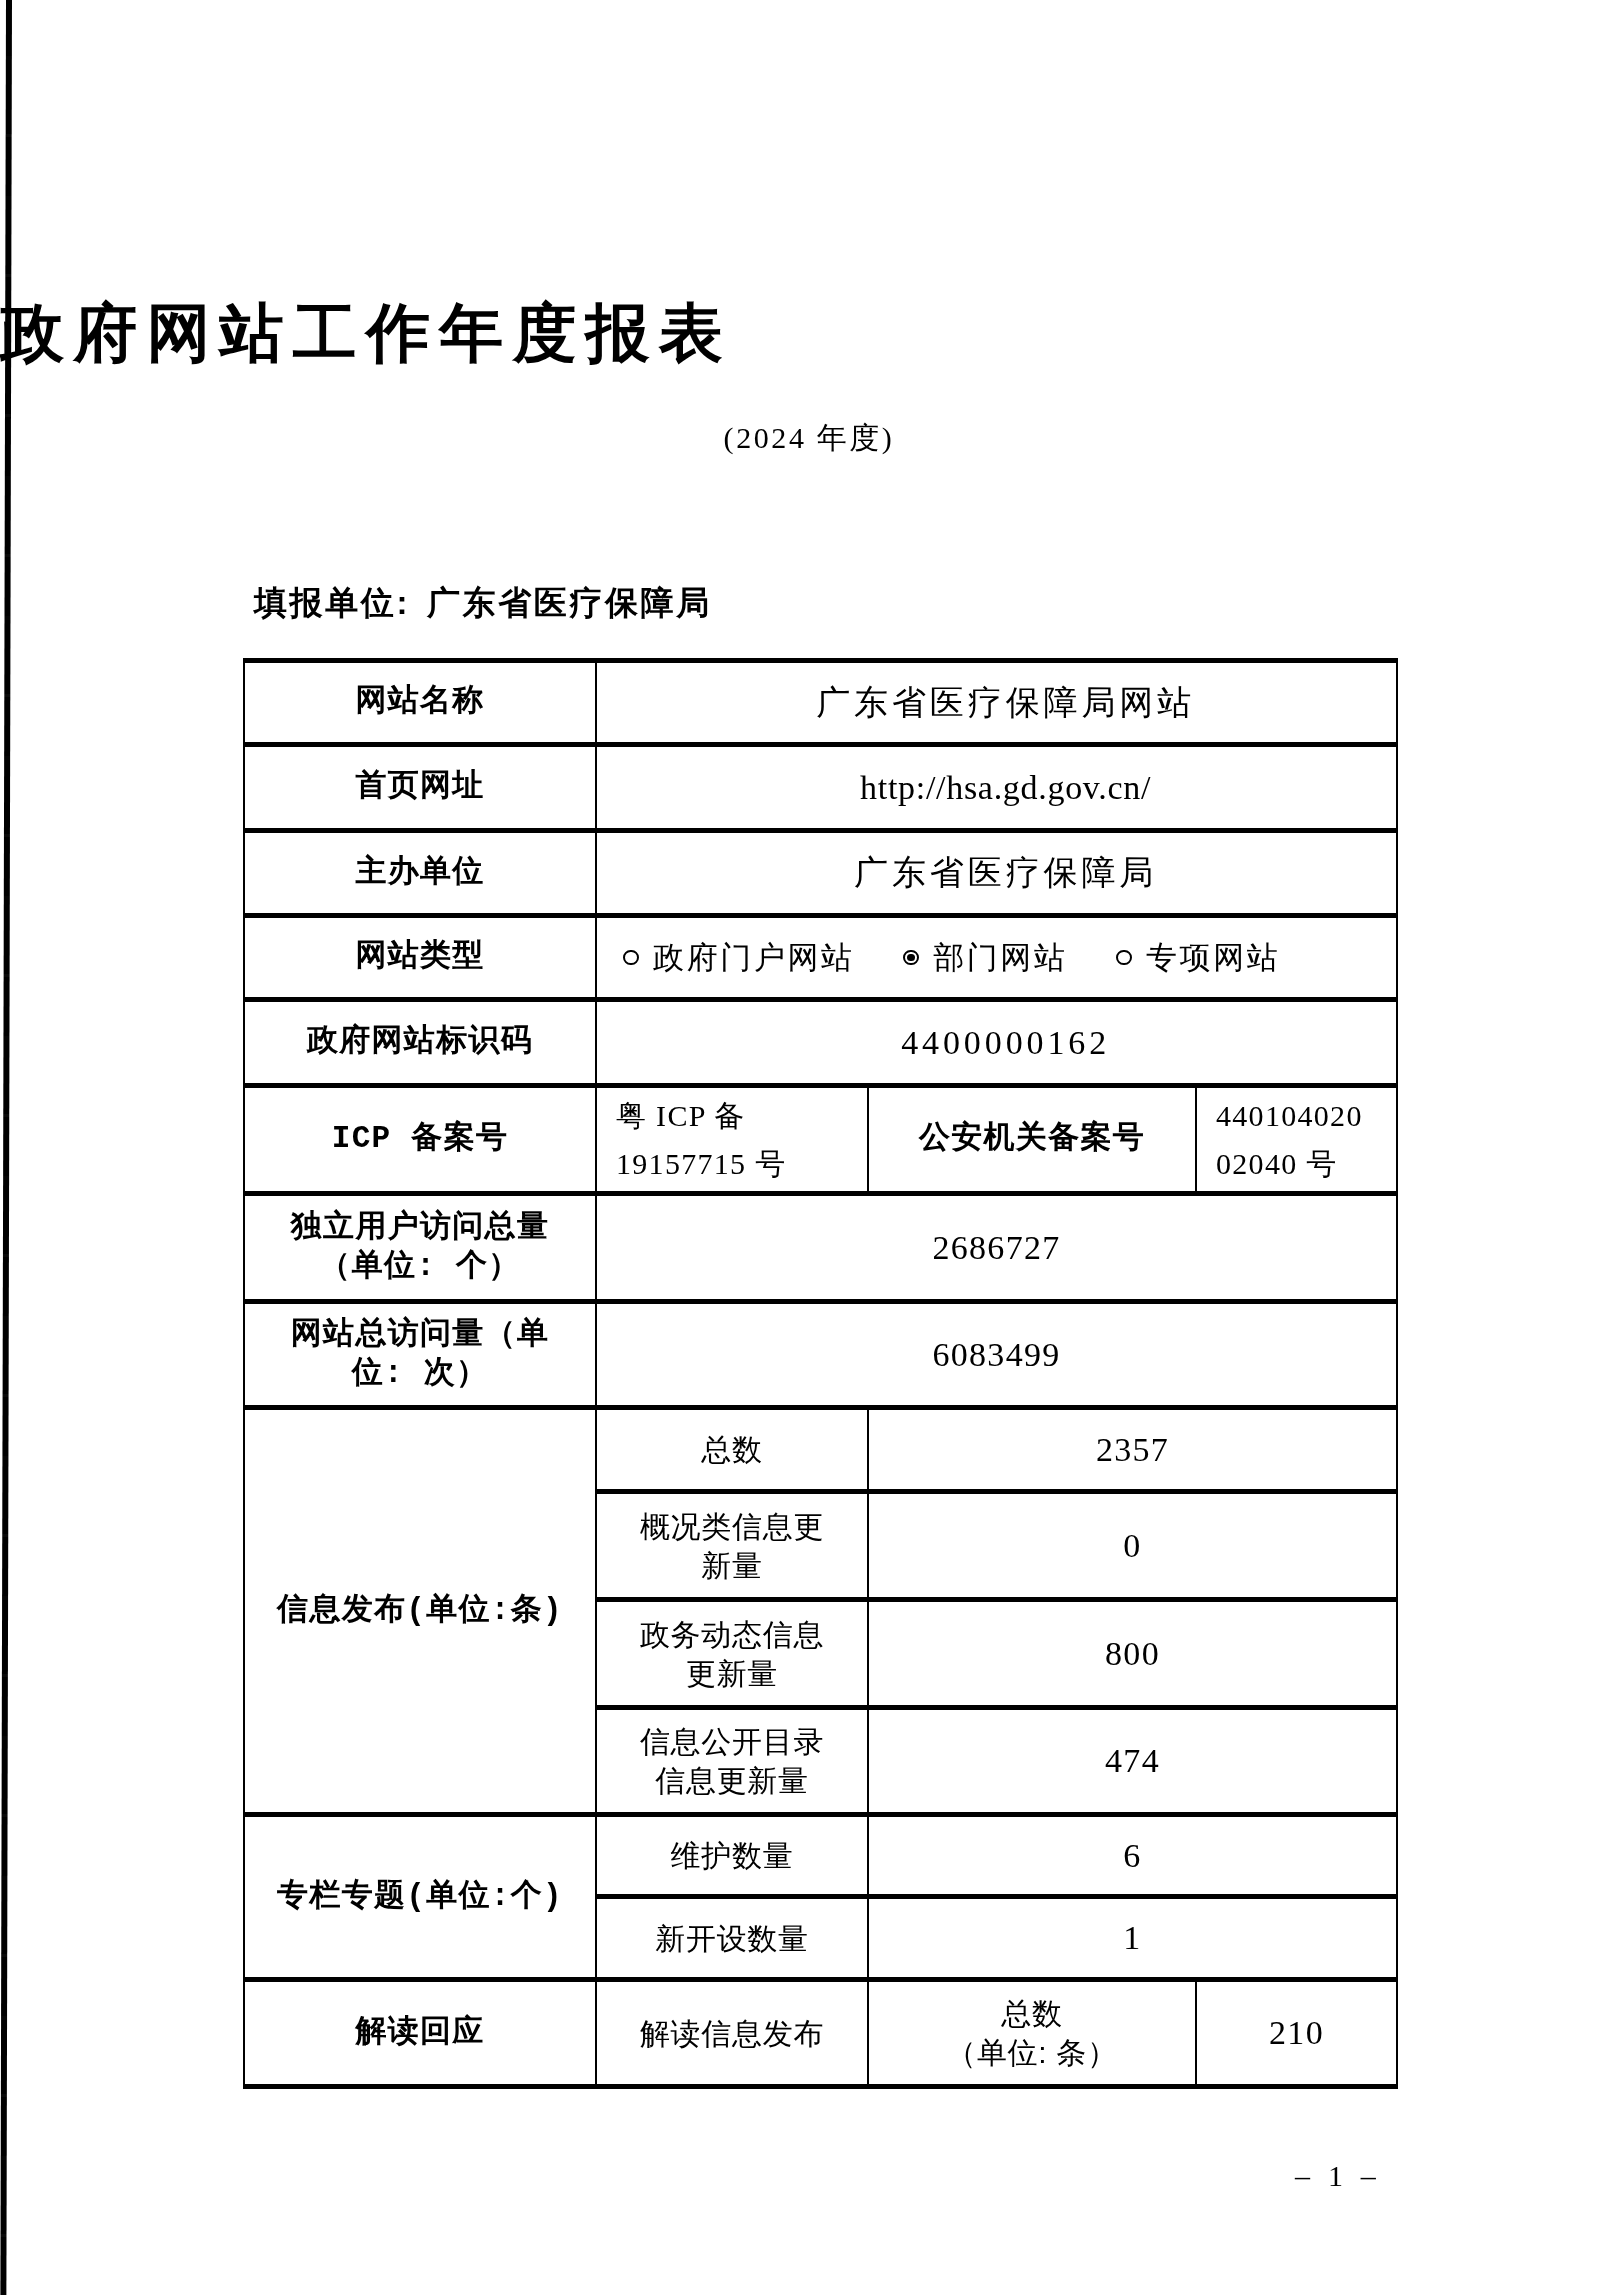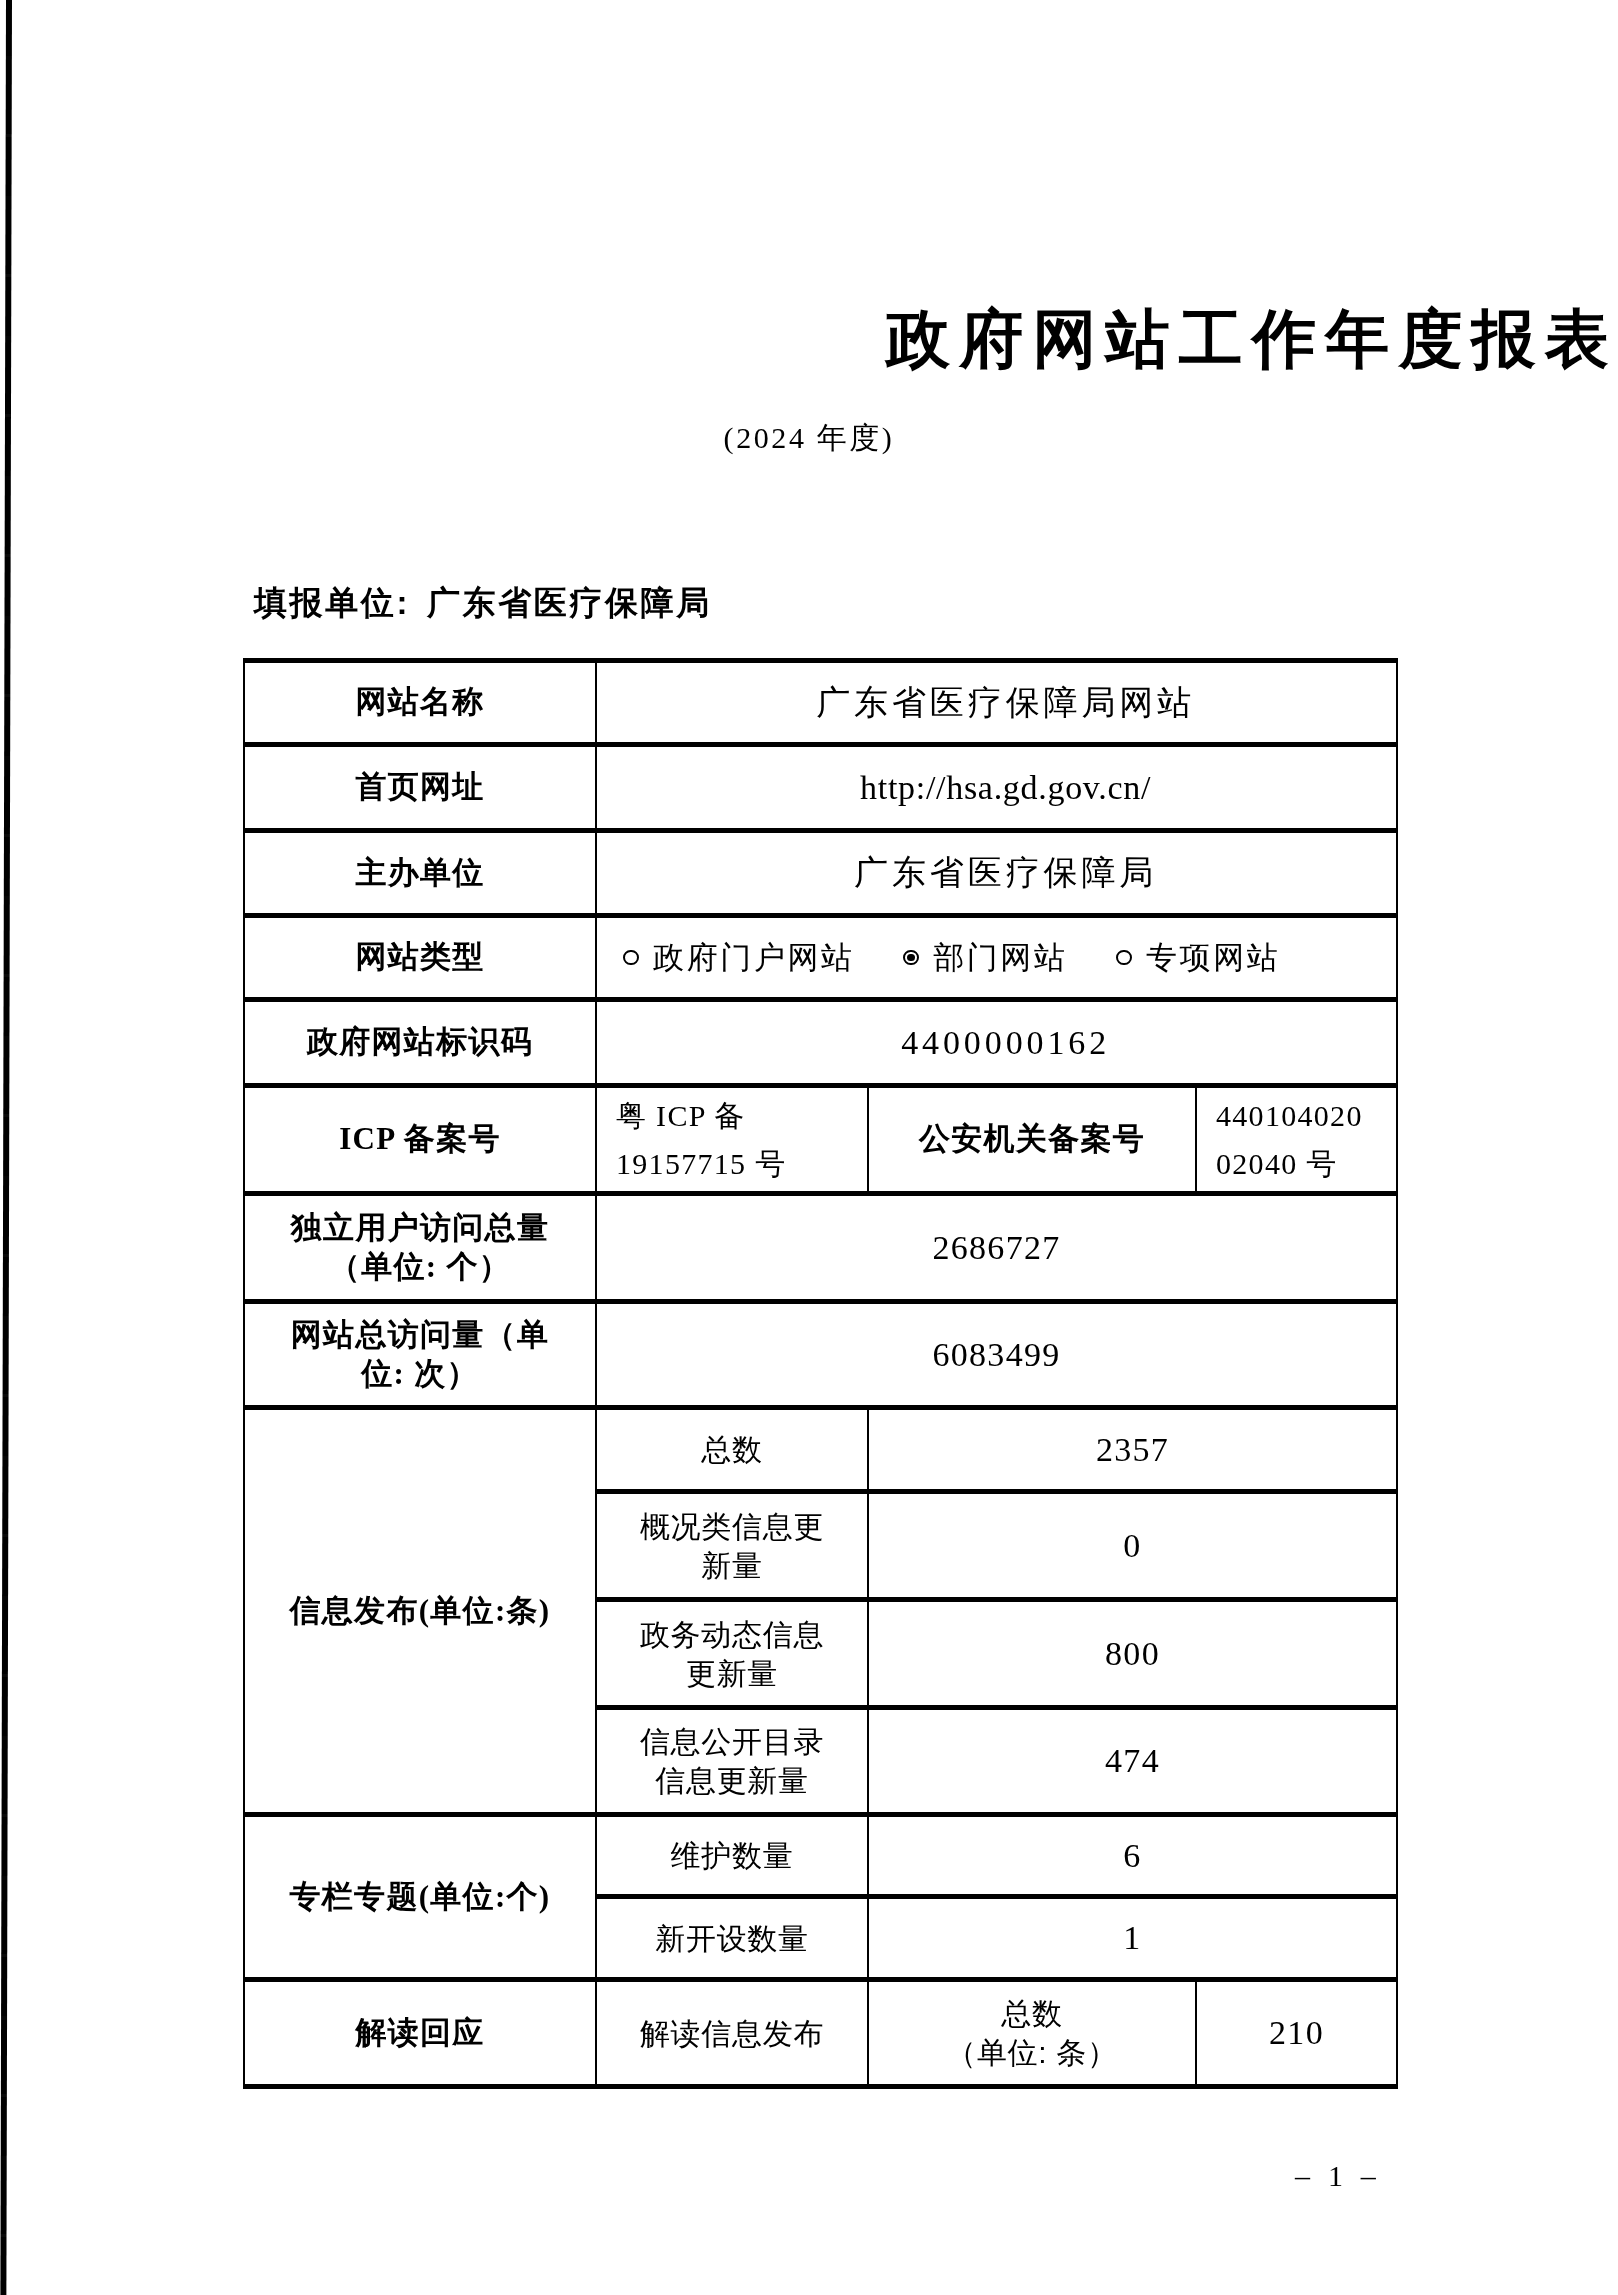--- a/index.html
+++ b/index.html
@@ -17,23 +17,23 @@
     position: absolute;
     left: 5.9px; top: -2.6px;
     width: 5.9px; height: 2301px;
     background: repeating-linear-gradient(180deg,
       #000 0 59px, #050505 59px 63px, #000 63px 137px, #0a0a0a 137px 140px);
     transform: rotate(0.14deg);
     transform-origin: top left;
   }
   .title {
     position: absolute;
-    top: 296px; left: 0;
+    top: 290px; left: 0;
     width: 100%;
-    text-align: right;
+    text-align: left;
     font-family: "Liberation Serif", serif;
     font-weight: bold;
     font-size: 64px;
     letter-spacing: 9.2px;
     white-space: nowrap;
   }
   .subtitle {
     position: absolute;
     top: 418px; left: 0;
     width: 100%;
@@ -61,21 +61,21 @@
     table-layout: fixed;
   }
   table.report td {
     border: 2.6px solid #000;
     border-top-width: 5.2px;
     border-bottom-width: 5.2px;
     vertical-align: middle;
     overflow: hidden;
   }
   .lbl {
-    font-family: Liberation Serif, serif;
+    font-family: Liberation Mono, monospace;
     font-weight: bold;
     font-size: 31px;
     text-align: center;
     letter-spacing: 1.3px;
     line-height: 1.25;
   }
   .sub {
     font-family: "Liberation Sans", sans-serif;
     font-weight: normal;
     font-size: 30px;

